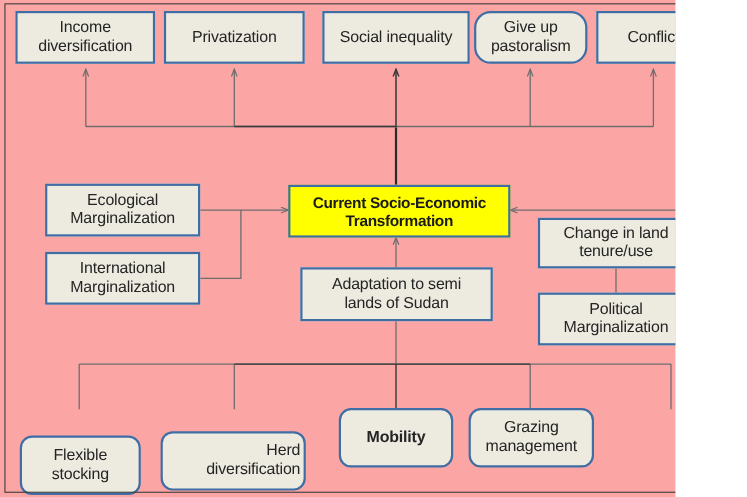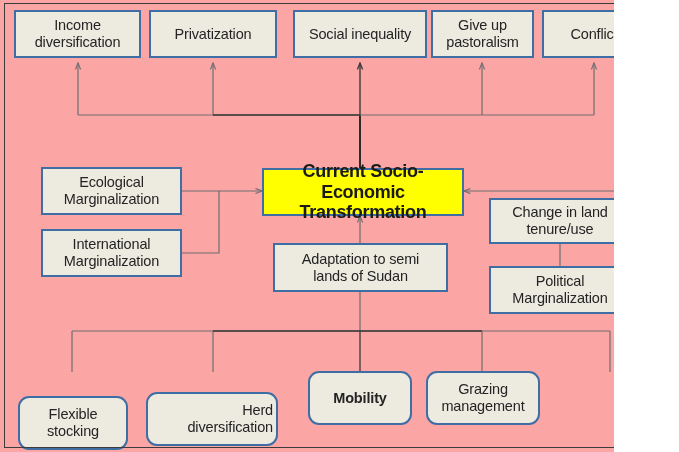--- a/index.html
+++ b/index.html
@@ -49,21 +49,21 @@
     letter-spacing: -0.15px;
     padding: 0 3px;
   }
   .node.rounded {
     border-radius: 11px;
   }
   .node.center {
     background: #ffff00;
     border: 2px solid #3f6ea5;
     font-weight: bold;
-    font-size: 18px;
+    font-size: 14px;
     color: #1a1a1a;
     letter-spacing: -0.3px;
   }
   .node.bold-label {
     font-weight: bold;
   }
   .node .label {
     display: block;
     width: 100%;
   }
@@ -129,21 +129,21 @@
 
   <div class="node" style="left:14px;  top:10px;  width:127px; height:48px;">
     <span class="label">Income<br>diversification</span>
   </div>
   <div class="node" style="left:149px; top:10px;  width:128px; height:48px;">
     <span class="label">Privatization</span>
   </div>
   <div class="node" style="left:293px; top:10px;  width:134px; height:48px;text-align:center;">
     <span class="label">Social inequality</span>
   </div>
-  <div class="node" style="left:431px; top:10px;  width:103px; height:48px;">
+  <div class="node" style="left:431px; top:10px;  width:103px; height:48px;border-radius:15px;">
     <span class="label">Give up<br>pastoralism</span>
   </div>
   <div class="node" style="left:542px; top:10px;  width:104px; height:48px;">
     <span class="label">Conflict</span>
   </div>
 
   <div class="node center" style="left:262px; top:168px; width:202px; height:48px;">
     <span class="label">Current Socio-Economic<br>Transformation</span>
   </div>
 

